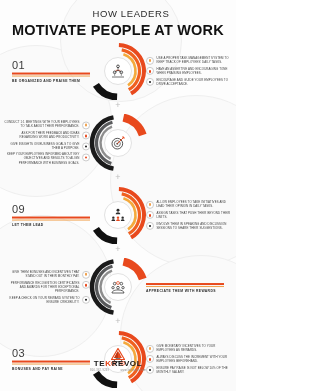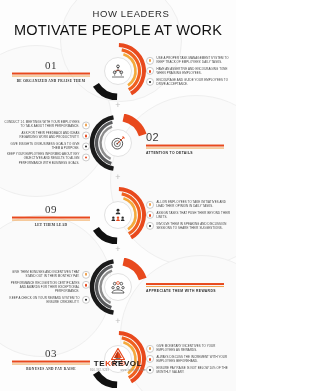--- a/index.html
+++ b/index.html
@@ -15,39 +15,39 @@
   .wm{position:absolute;border-radius:50%;border:1px solid #efefef;background:#fafafa;}
   .wm1{width:150px;height:150px;left:-40px;top:45px;}
   .wm2{width:170px;height:170px;left:110px;top:95px;}
   .wm3{width:140px;height:140px;left:-30px;top:215px;}
   .wm4{width:160px;height:160px;left:120px;top:255px;}
   .wm5{width:120px;height:120px;left:60px;top:-20px;}
 
   
   .header{position:relative;text-align:center;padding-top:8px;z-index:5;}
   .h-top{font-size:9.5px;letter-spacing:.6px;color:#2b2b2b;font-weight:400;margin-left:26px;}
-  .h-main{font-size:14.5px;letter-spacing:.2px;color:#111;font-weight:normal;margin-top:3px;}
+  .h-main{font-size:14.5px;letter-spacing:.2px;color:#111;font-weight:bold;margin-top:3px;}
 
   
   .section{position:relative;height:66px;z-index:4;}
   .hub{
     position:absolute;left:50%;top:50%;transform:translate(-50%,-50%);
     width:58px;height:58px;
   }
   .hub svg{display:block;}
   .core{
     position:absolute;left:50%;top:50%;transform:translate(-50%,-50%);
     width:26px;height:26px;border-radius:50%;background:#fff;
     border:1px solid #e2e2e2;display:flex;align-items:center;justify-content:center;
   }
   .core svg{width:16px;height:16px;display:block;}
 
   
   .label{position:absolute;top:50%;transform:translateY(-50%);width:78px;}
-  .label.left{left:12px;text-align:center;font-family:Liberation Serif, serif;}
+  .label.left{left:12px;text-align:left;}
   .label.right{right:12px;text-align:left;}
   .lab-num{font-size:11px;color:#3a3a3a;font-weight:400;letter-spacing:.5px;line-height:1;}
   .lab-rule{height:1.5px;background:#e8491d;margin:2px 0 1px 0;}
   .lab-rule2{height:1px;background:#f0a04a;margin-bottom:2px;}
   .lab-txt{font-size:3.4px;letter-spacing:.35px;color:#2a2a2a;font-weight:bold;line-height:1.3;}
 
   
   .bullets{position:absolute;top:50%;transform:translateY(-50%);width:86px;}
   .bullets.right{left:146px;}
   .bullets.left{left:4px;text-align:right;}
@@ -131,26 +131,20 @@
           <div class="bul">
             <span class="dot">
               <i style="background:#1A1A1A"></i>
             </span>
             <span class="btxt">ENCOURAGE AND GUIDE YOUR EMPLOYEES TO DRIVE ACCEPTANCE.</span>
           </div>
         </div>
       </div>
       <div class="plus" style="position: relative; text-align: center; margin-top: -3px;">+</div>
       <div class="section">
-        <div class="label right">
-          <div class="lab-num">02</div>
-          <div class="lab-rule"></div>
-          <div class="lab-rule2"></div>
-          <div class="lab-txt">ATTENTION TO DETAILS</div>
-        </div>
         <div class="hub">
           <svg width="58" height="58" viewBox="0 0 58 58">
     <path d="M24.48514738065981 54.60500157831741 A26 26 0 0 1 24.48514738065981 3.3949984216825904" fill="none" stroke="#1A1A1A" stroke-width="4.5" stroke-linecap="butt"></path>
     <path d="M22.356134620938633 49.4477151003458 A21.5 21.5 0 0 1 23.435390530295805 8.232594734785032" fill="none" stroke="#58595B" stroke-width="3.2" stroke-linecap="butt"></path>
     <path d="M21.604180419537762 44.86038627314137 A17.5 17.5 0 0 1 23.014647491800787 12.555379136246607" fill="none" stroke="#8d8d8d" stroke-width="2.4" stroke-linecap="butt"></path>
     <path d="M34.40570396126174 3.5681623809210556 A26 26 0 0 1 53.727469423673995 20.965558146251368" fill="none" stroke="#E8491D" stroke-width="8" stroke-linecap="butt"></path>
   </svg>
           <div class="core">
             <svg viewBox="0 0 24 24">
               <circle cx="11" cy="13" r="8" fill="none" stroke="#2b2b2b" stroke-width="1.2"></circle>

